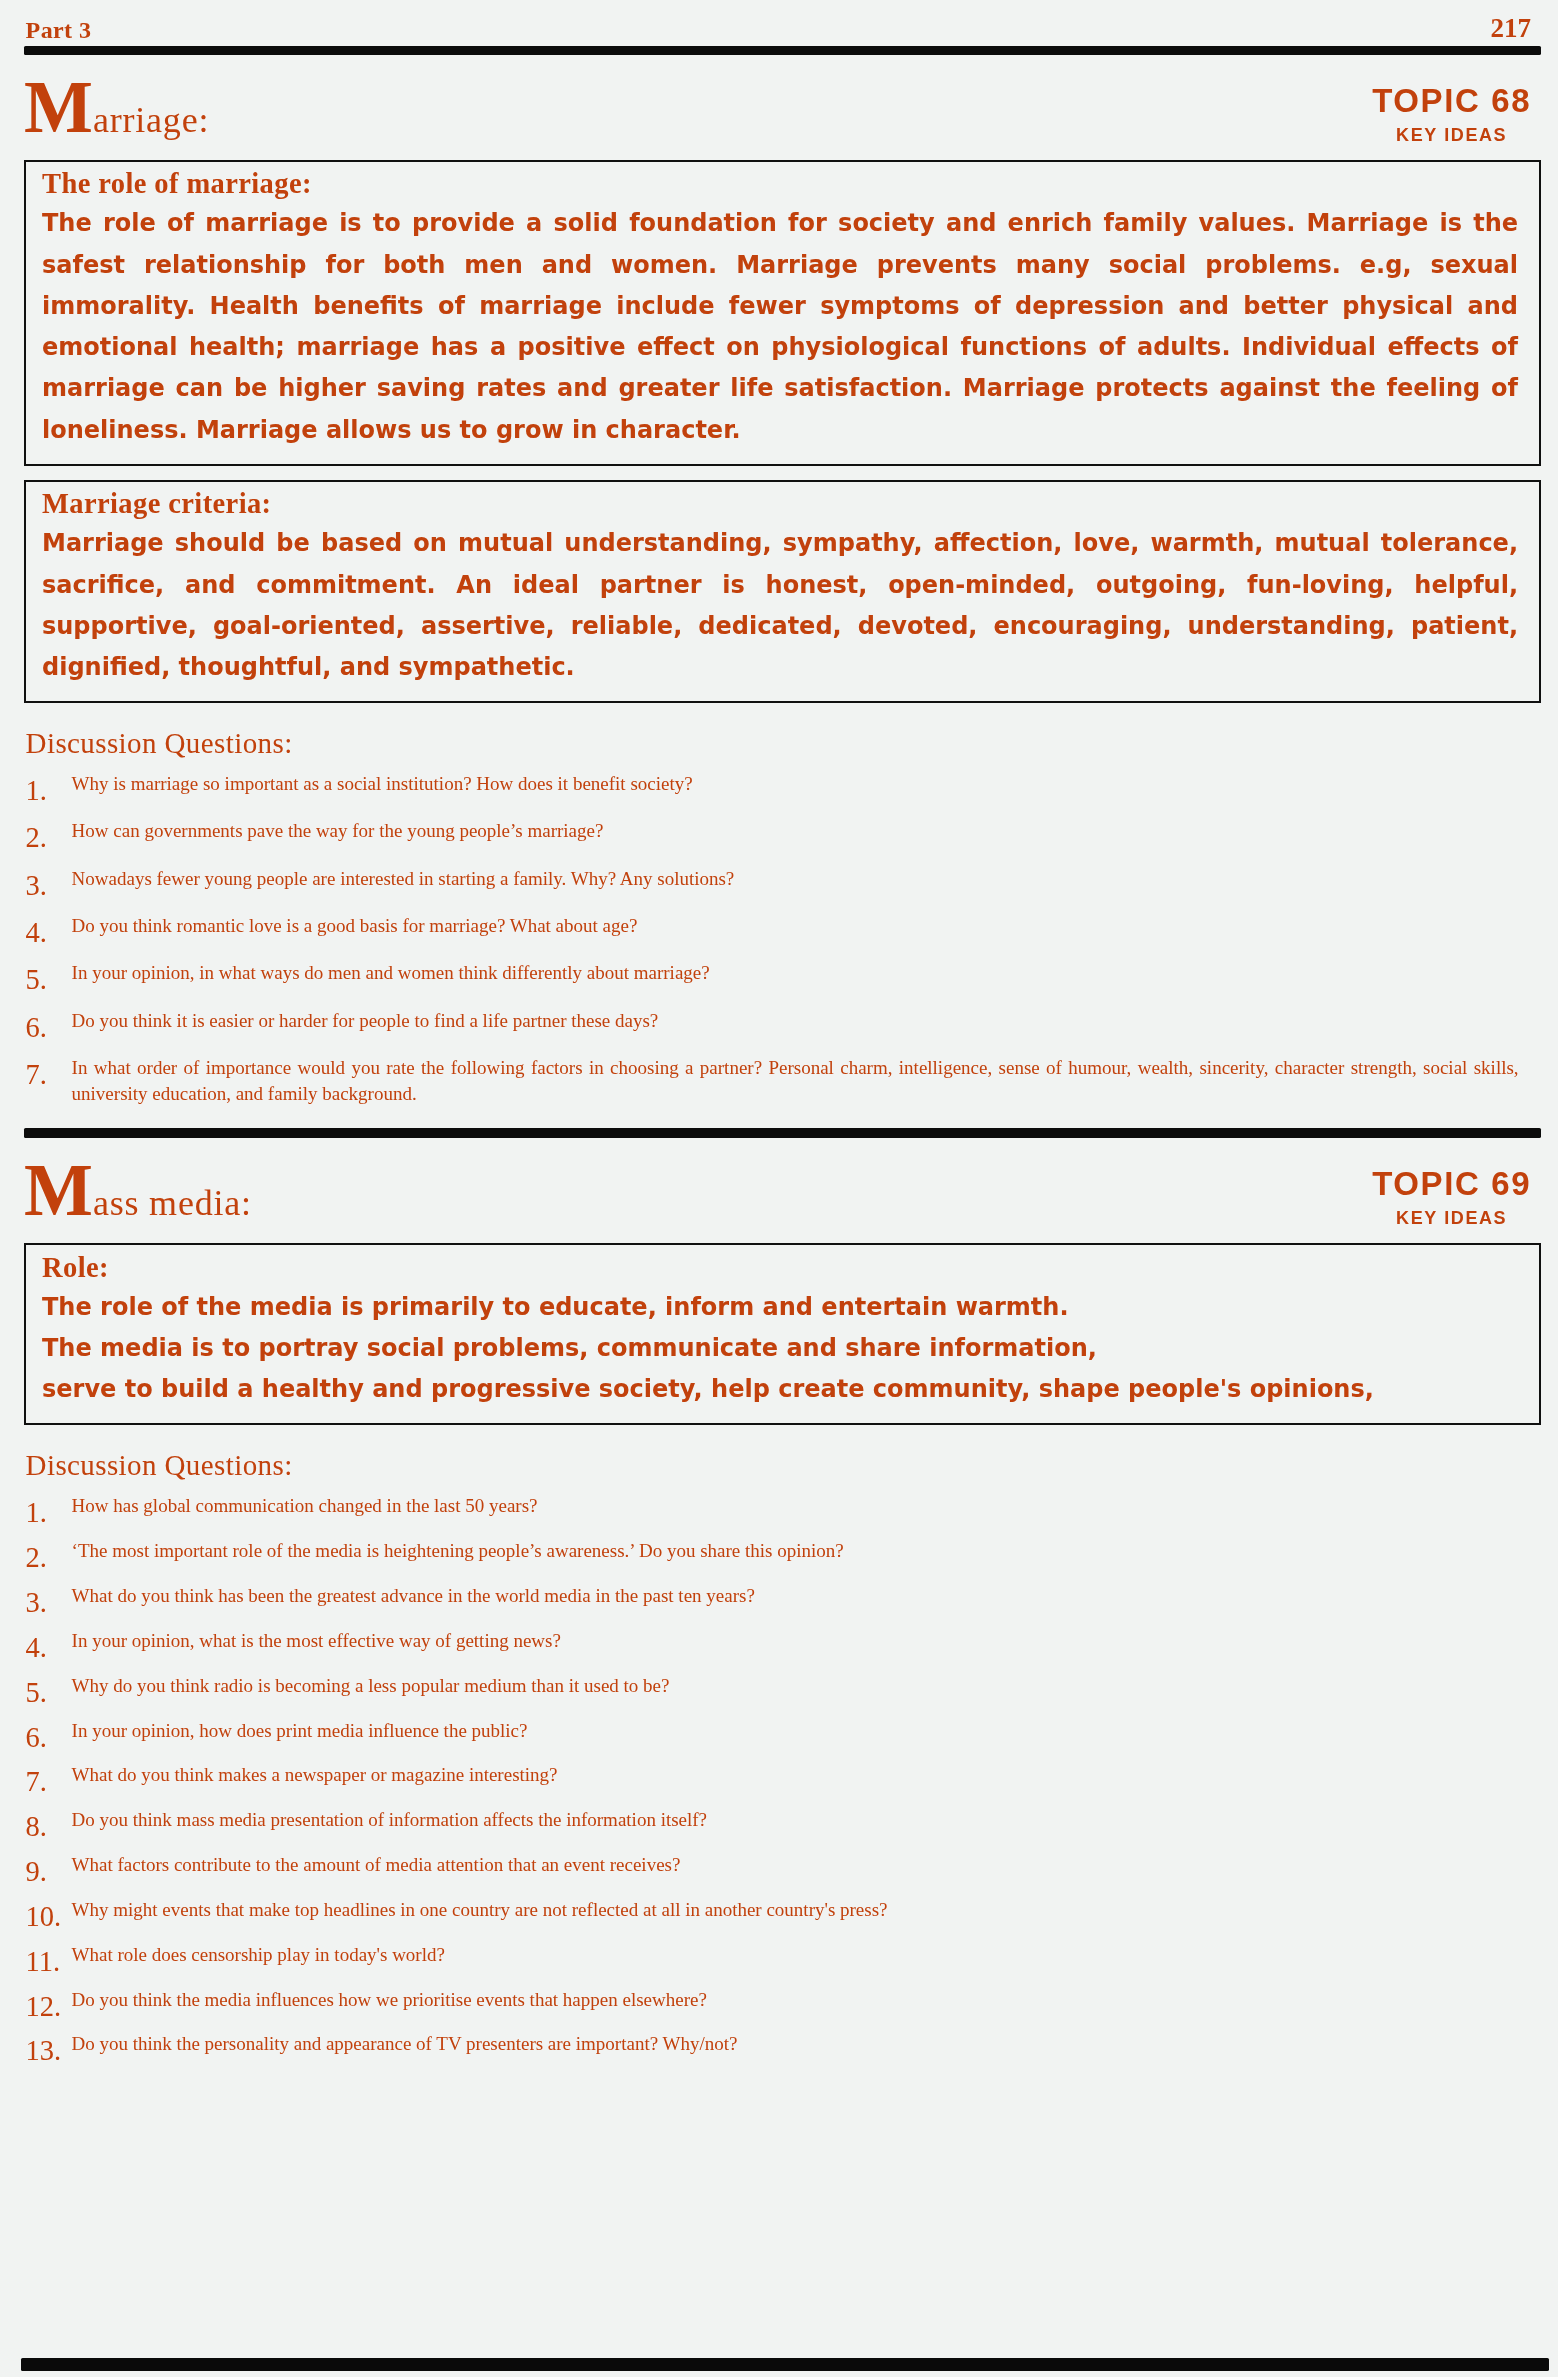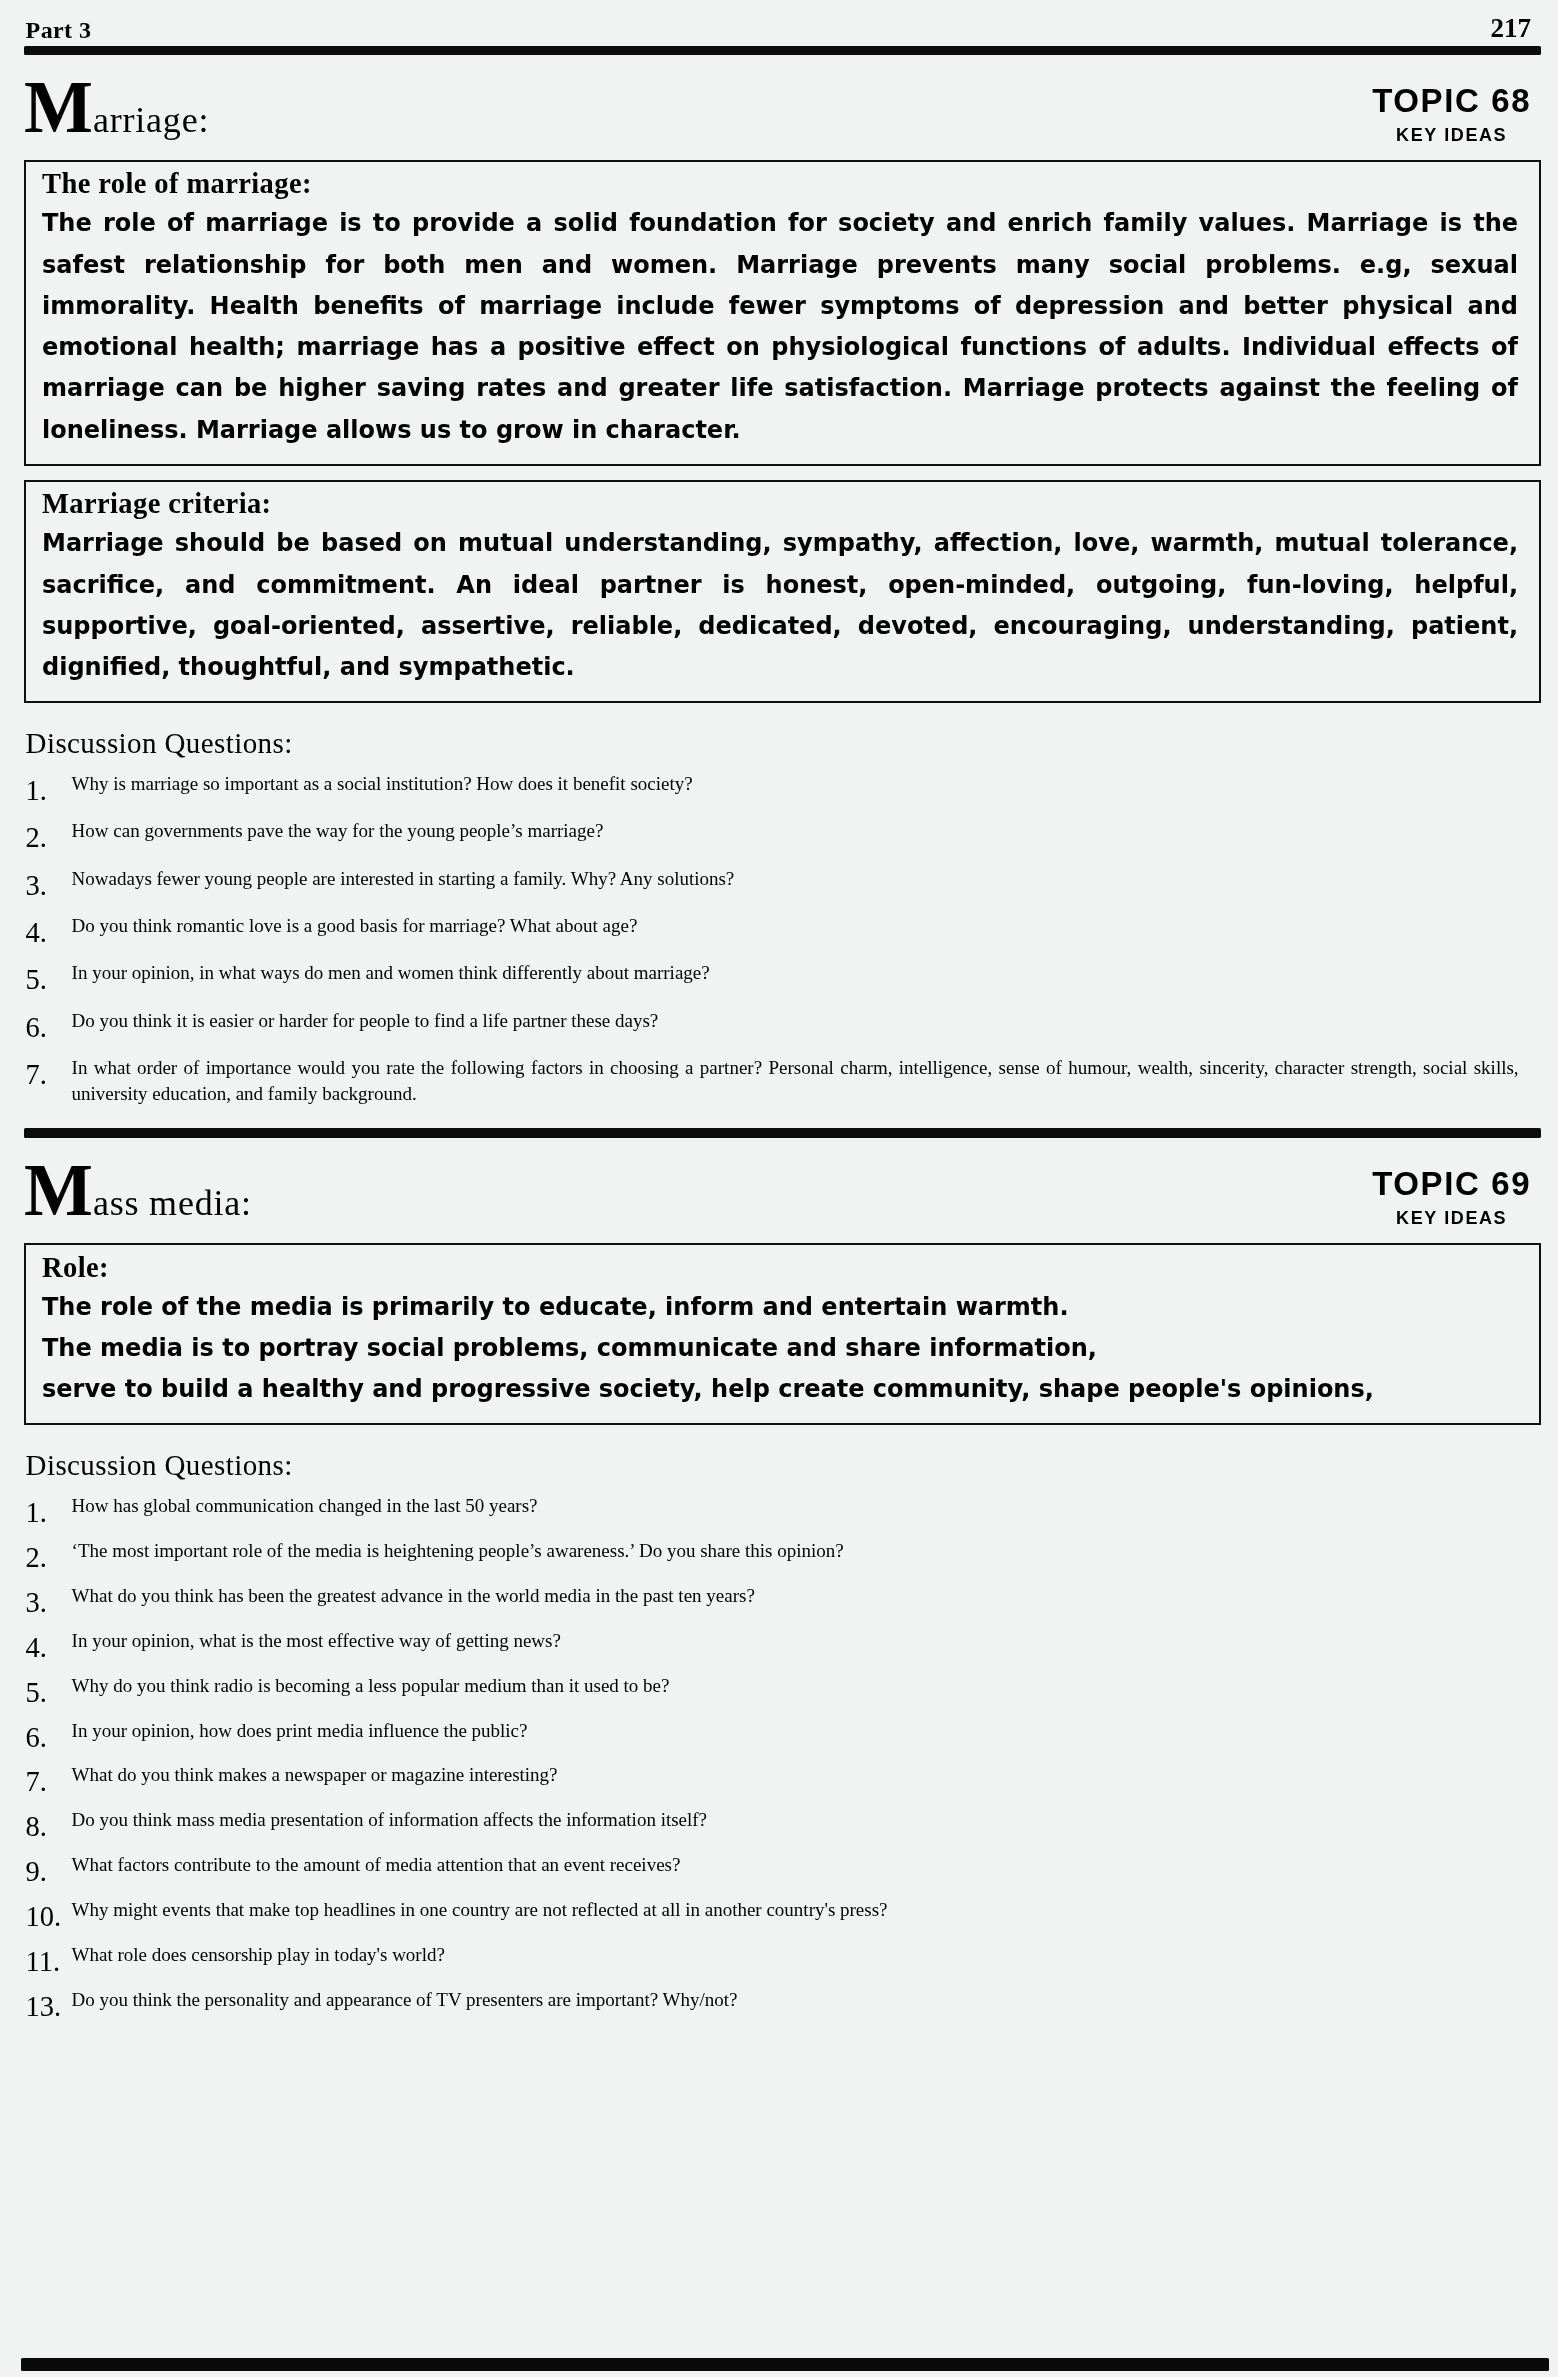--- a/index.html
+++ b/index.html
@@ -1,20 +1,20 @@
 <!DOCTYPE html>
 <html style="font-size:12.7px"><head>
 <meta charset="utf-8">
 <style>
   html,body{margin:0;padding:0;background:#8a8a8a;}
   .page{
     position:relative;
     width:1558px;height:2377px;
     background:#f1f3f2;
-    color:#000000;
+    color:#c2410c;
     overflow:hidden;
     box-sizing:border-box;
     padding:12.7px 17.4px 0 24px;
     font-family:"Liberation Serif", serif;
   }
   
   .header-row{display:flex;justify-content:space-between;align-items:flex-end;padding:0 4.8px 0 1.6px;}
   .part-label{font-size:24px;font-weight:bold;letter-spacing:0.4px;}
   .page-number{font-size:27px;font-weight:bold;padding-right:4.8px;}
   .header-rule{height:8.7px;background:#0c0c0c;margin-top:2.4px;border-radius:1.6px;}
@@ -205,20 +205,24 @@
       <div class="q-row">
         <span class="q-num">10.</span>
         <span class="q-text">Why might events that make top headlines in one country are not reflected at all in another country's press?</span>
       </div>
 
       <div class="q-row">
         <span class="q-num">11.</span>
         <span class="q-text">What role does censorship play in today's world?</span>
       </div>
 
+      <div class="q-row">
+        <span class="q-num">12.</span>
+        <span class="q-text">Do you think the media influences how we prioritise events that happen elsewhere?</span>
+      </div>
 
       <div class="q-row">
         <span class="q-num">13.</span>
         <span class="q-text">Do you think the personality and appearance of TV presenters are important? Why/not?</span>
       </div>
     </div>
 
   <div class="bottom-bar"></div>
 </div>
 

